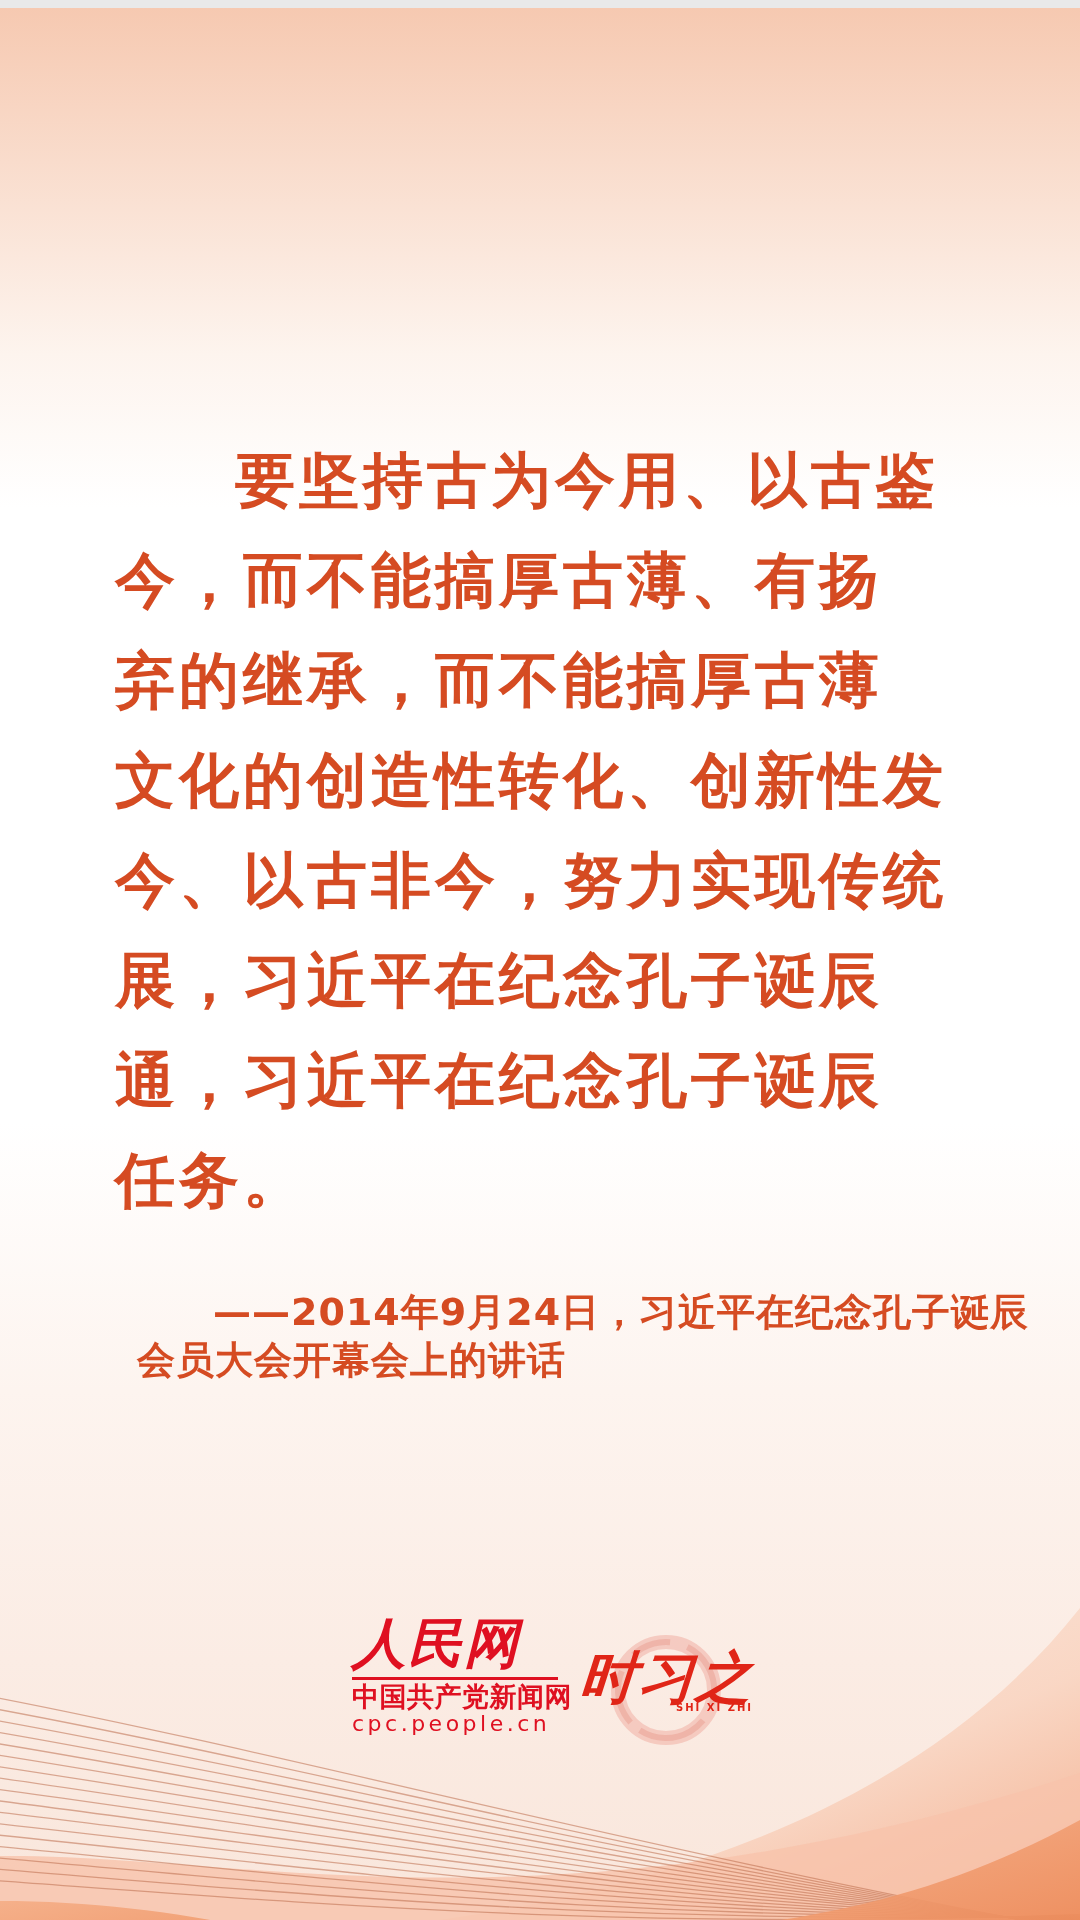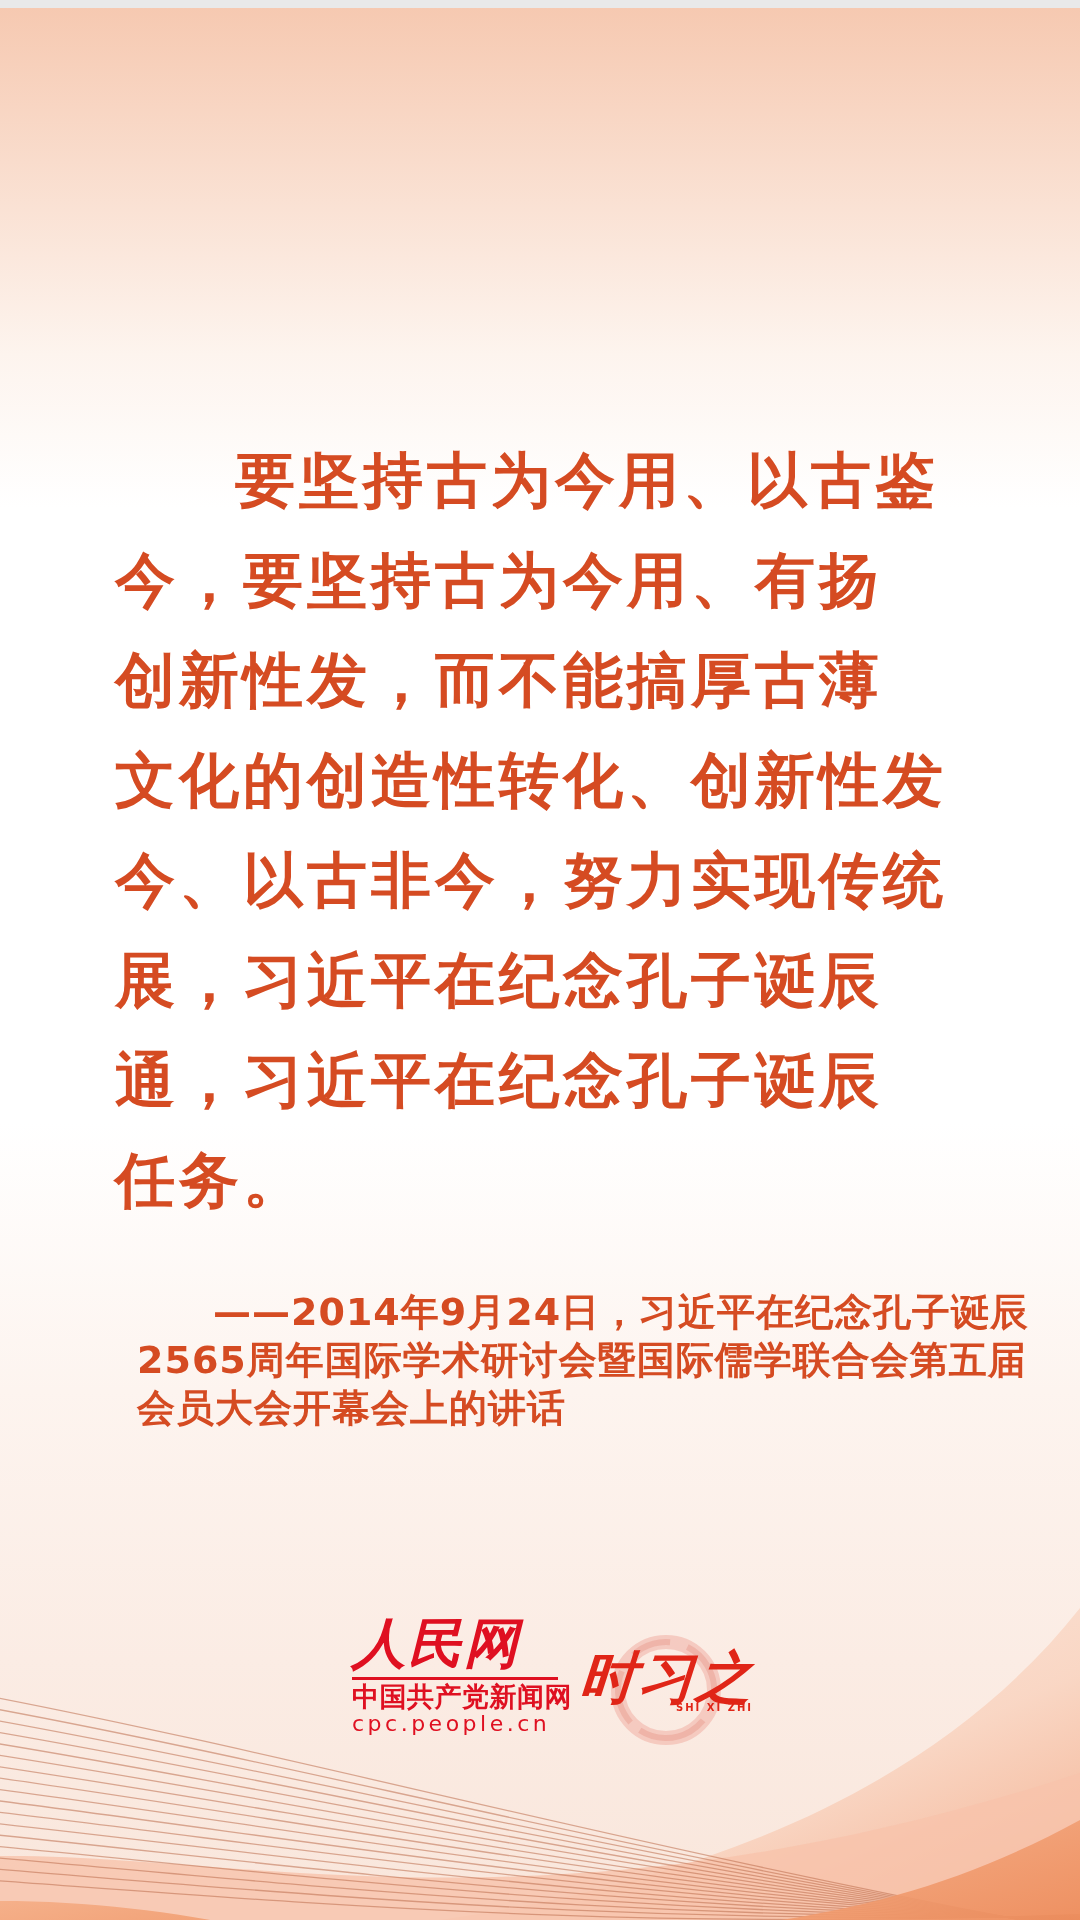--- a/index.html
+++ b/index.html
@@ -105,32 +105,31 @@
         <path d="M -12 1860.5 C 320 1887, 650 1921, 1150 1906"></path>
         <path d="M -12 1872 C 320 1896, 650 1926, 1150 1904"></path>
       </g>
 
     <path d="M0 1893 C 170 1893, 330 1932, 430 1975 L 0 1975 Z" fill="url(#gradCorner)"></path>
     <path d="M1080 1812 C 970 1872, 860 1905, 720 1920 L 1080 1920 Z" fill="url(#gradCorner)" opacity="0.9"></path>
   </svg>
 
   <div class="quote">
     <div class="line first">要坚持古为今用、以古鉴</div>
-    <div class="line">今，要坚持古为今用、有扬</div>
-    <div class="line">创新性发，而不能搞厚古薄</div>
+    <div class="line">今，而不能搞厚古薄、有扬</div>
+    <div class="line">弃的继承，而不能搞厚古薄</div>
     <div class="line">文化的创造性转化、创新性发</div>
     <div class="line">今、以古非今，努力实现传统</div>
     <div class="line">展，习近平在纪念孔子诞辰</div>
     <div class="line">通，习近平在纪念孔子诞辰</div>
     <div class="line">任务。</div>
   </div>
 
   <div class="attribution">
     <div class="line first">——2014年9月24日，习近平在纪念孔子诞辰</div>
-    <div class="line">2565周年国际学术研讨会暨国际儒学联合会第五届</div>
     <div class="line">会员大会开幕会上的讲话</div>
   </div>
 
   <div class="people-logo">
     <div class="people-script">人民网</div>
     <div class="people-underline"></div>
     <div class="people-subtitle">中国共产党新闻网</div>
     <div class="people-url">cpc.people.cn</div>
   </div>
 

